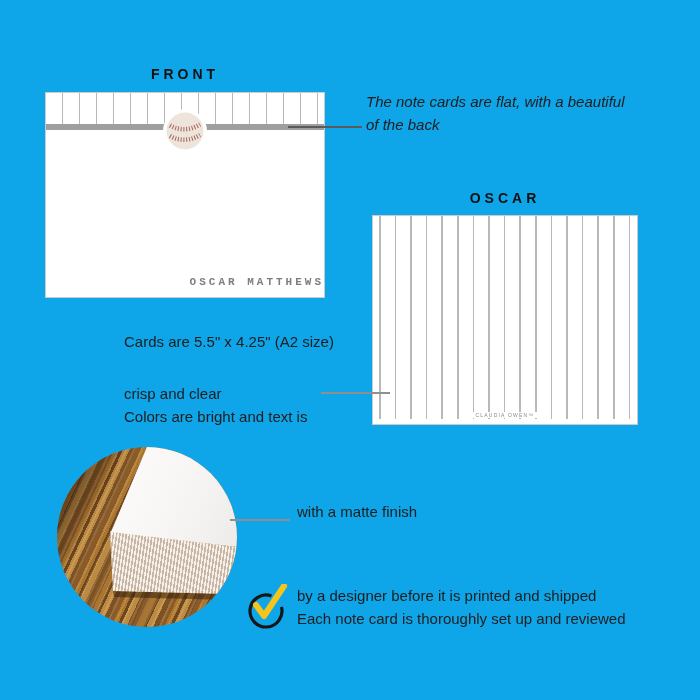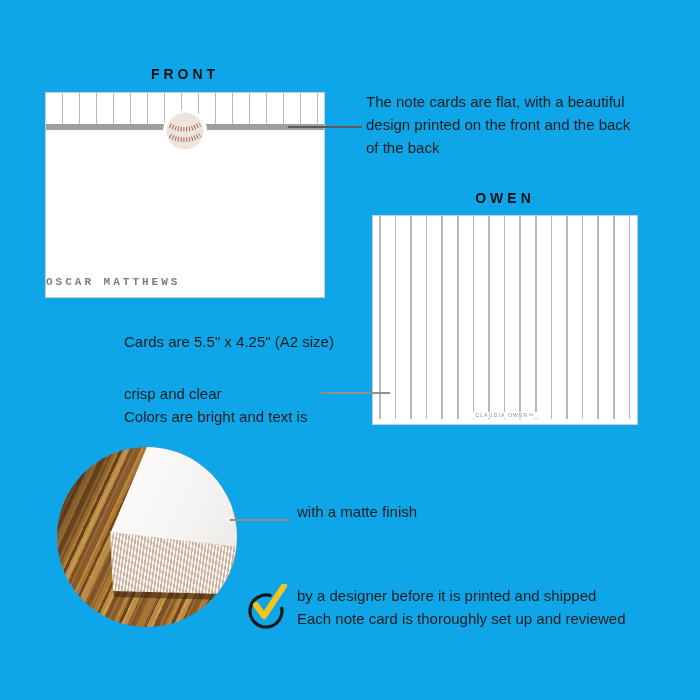--- a/index.html
+++ b/index.html
@@ -14,34 +14,34 @@
 
   
   .card{position:absolute;background:#fff;border:1px solid #c9cccd;box-sizing:border-box;}
   .front-card{left:45px;top:92px;width:280px;height:206px;}
   .back-card{left:372px;top:215px;width:266px;height:210px;}
 
   .front-stripes{position:absolute;top:0;left:0;right:0;height:31px;
      background:repeating-linear-gradient(to right,transparent 0 16px,#b5b9bb 16px 17px);}
   .front-band{position:absolute;top:31px;left:0;right:0;height:6px;background:#9d9fa0;}
   .baseball{position:absolute;left:calc(50% - 22px);top:16px;width:44px;height:44px;}
-  .front-name{position:absolute;left:0;right:16px;bottom:9px;text-align:left;
+  .front-name{position:absolute;left:0;right:0;bottom:9px;text-align:right;
      font-family:"Liberation Mono",monospace;font-weight:bold;font-size:11px;
      letter-spacing:3px;color:#7e7e7e;white-space:nowrap;}
 
   .back-stripes{position:absolute;top:0;left:6px;right:6px;bottom:5px;
      background:repeating-linear-gradient(to right,#b5b9bb 0 1.5px,transparent 1.5px 15.6px);}
   .back-brand{position:absolute;left:0;right:0;bottom:6px;text-align:center;
      font-size:5px;letter-spacing:1.2px;color:#878d90;white-space:nowrap;}
   .back-brand span{background:#fff;padding:0 3px;}
 
   
   .ann{position:absolute;font-size:15px;line-height:23px;color:#1e1e1e;}
   .ann .line{white-space:nowrap;}
-  .ann-flat{left:366px;top:90px;}
+  .ann-flat{left:366px;top:90px;font-style:italic;}
   .ann-size{left:124px;top:330px;}
   .ann-colors{left:124px;top:382px;}
   .ann-stock{left:297px;top:500px;}
   .ann-review{left:297px;top:584px;}
 
   
   .leader{position:absolute;z-index:5;}
   .leader-1{left:288px;top:126px;width:74px;height:2px;background:#5a5a5a;}
   .leader-2{left:321px;top:392px;width:69px;height:2px;background:#8f8f8f;}
   .leader-3{left:230px;top:519px;width:60px;height:2px;background:#8f8f8f;}
@@ -85,25 +85,24 @@
         <path d="M7 27 Q22 35 37 26" fill="none" stroke="#a2544b" stroke-width="4.5" stroke-dasharray="1 1.8" opacity="0.9"></path>
       </svg>
     </div>
     <div class="front-name">OSCAR MATTHEWS</div>
   </div>
 
   <div class="leader leader-1"></div>
 
   <div class="ann ann-flat">
     <div class="line">The note cards are flat, with a beautiful</div>
-    <div class="line">design printed on the front and the back</div>
     <div class="line">of the back</div>
   </div>
 
-  <div class="section-label back-label">OWEN</div>
+  <div class="section-label back-label">OSCAR</div>
 
   <div class="card back-card">
     <div class="back-stripes"></div>
     <div class="back-brand">
       <span>CLAUDIA OWEN™</span>
     </div>
   </div>
 
   <div class="ann ann-size">
     <div class="line">Cards are 5.5" x 4.25" (A2 size)</div>

